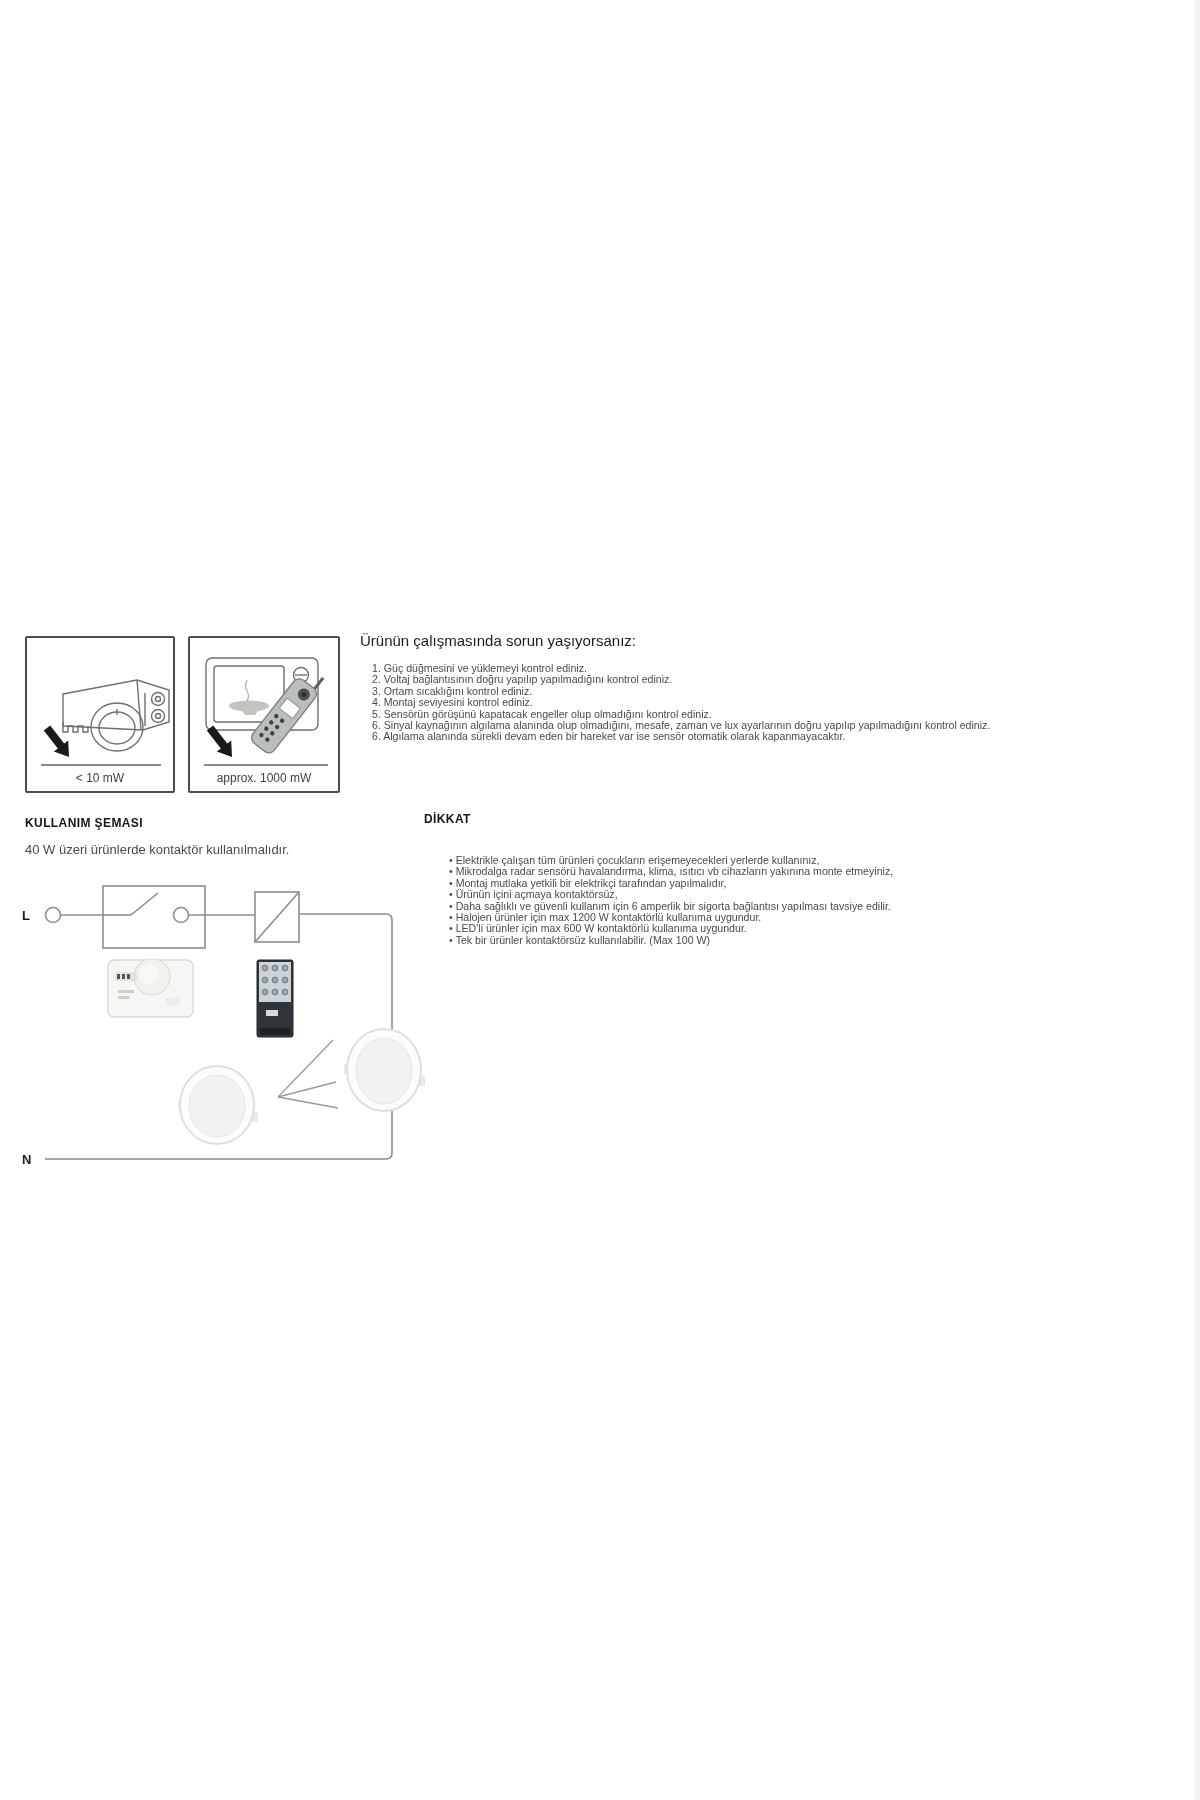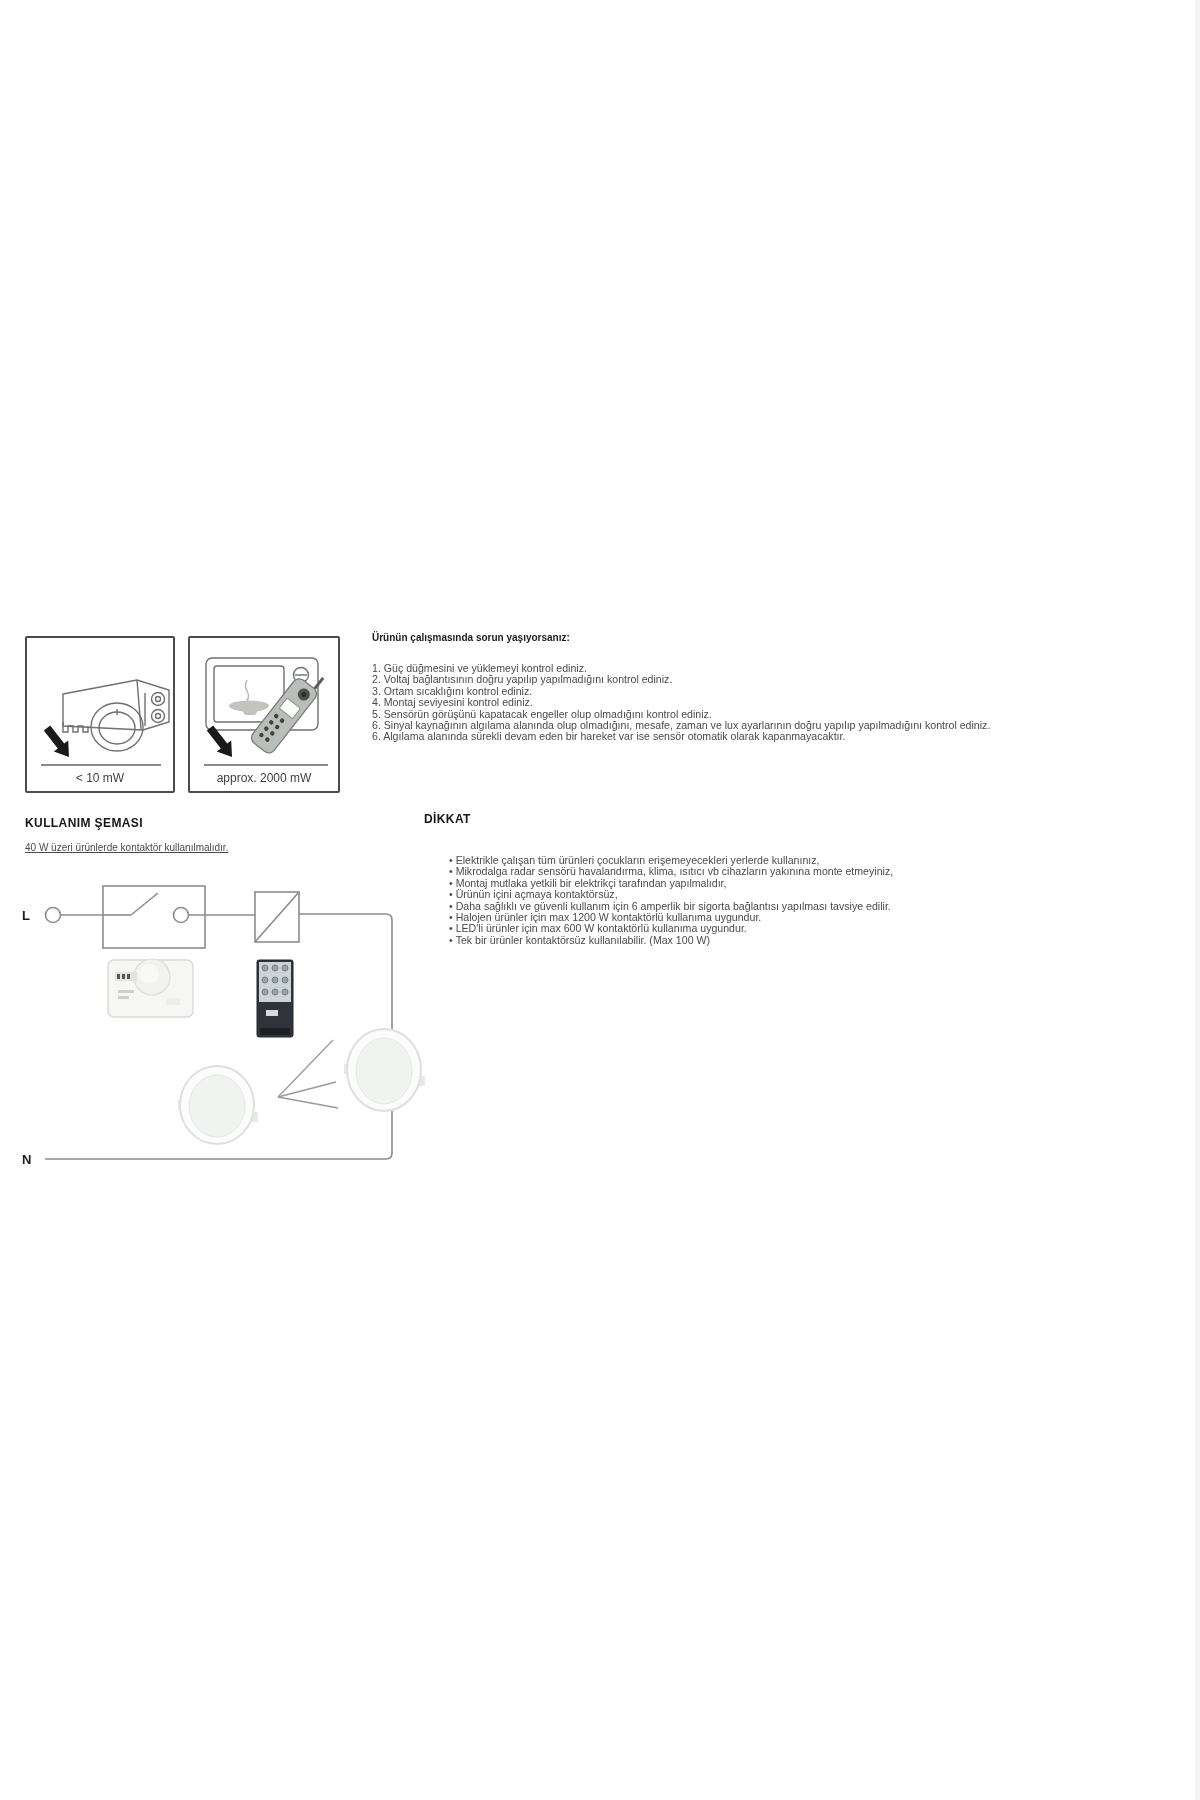--- a/index.html
+++ b/index.html
@@ -6,25 +6,25 @@
   .page{
     position:relative;width:1200px;height:1800px;background:#ffffff;overflow:hidden;
     font-family:"Liberation Sans", sans-serif;color:#4a4a4a;
   }
   .scan-edge{position:absolute;right:0;top:0;width:5px;height:1800px;background:#f3f3f3;}
   
   .pbox{position:absolute;width:150px;height:157px;border:2px solid #4c4c4c;border-radius:2px;background:#fff;box-sizing:border-box;}
   .pbox svg{display:block;}
   .pbox .caption{position:absolute;left:0;right:0;bottom:6px;text-align:center;font-size:12px;color:#3f3f3f;}
   
-  .ts-title{position:absolute;left:372px;top:632px;font-size:10px;font-weight:bold;color:#1c1c1c;white-space:nowrap;}
+  .ts-title{position:absolute;left:360px;top:632px;font-size:15px;font-weight:normal;color:#1c1c1c;white-space:nowrap;}
   .ts-list{position:absolute;left:364px;top:655px;margin:8px;padding:0;list-style:none;font-size:10.6px;line-height:11.4px;color:#4a4a4a;white-space:nowrap;}
   
   .sec-h{position:absolute;font-size:12px;font-weight:bold;color:#161616;letter-spacing:.4px;white-space:nowrap;}
-  .sub{position:absolute;font-size:10px;color:#4a4a4a;white-space:nowrap;text-decoration:underline;}
+  .sub{position:absolute;font-size:13px;color:#4a4a4a;white-space:nowrap;}
   .warn-list{position:absolute;left:449px;top:855px;margin:0;padding:0;list-style:none;font-size:10.6px;line-height:11.4px;color:#4a4a4a;white-space:nowrap;}
   .warn-list li::before{content:"\2022\00a0";color:#4a4a4a;}
   .diagram{position:absolute;left:0px;top:870px;}
 </style>
 </head>
 <body>
 
 <div class="page">
 
   <div class="pbox" style="left:25px;top:636px;">
@@ -72,21 +72,21 @@
         <circle cx="7.5" cy="53" r="2.2" fill="#3f423f"></circle>
           <circle cx="15" cy="53" r="2.2" fill="#3f423f"></circle>
         <circle cx="7.5" cy="61" r="2.2" fill="#3f423f"></circle>
           <circle cx="15" cy="61" r="2.2" fill="#3f423f"></circle>
         <circle cx="7.5" cy="69" r="2.2" fill="#3f423f"></circle>
           <circle cx="15" cy="69" r="2.2" fill="#3f423f"></circle>
       </g>
       <polygon fill="#1a1a1a" points="23.2,87.6 37.2,105.6 41.2,102.6 42,119 26.8,113.4 30.8,110.4 16.8,92.4"></polygon>
       <line x1="14" y1="127" x2="138" y2="127" stroke="#8a8a8a" stroke-width="2"></line>
     </svg>
-    <div class="caption">approx. 2000 mW</div>
+    <div class="caption">approx. 1000 mW</div>
   </div>
 
   <div class="ts-title">Ürünün çalışmasında sorun yaşıyorsanız:</div>
   <ol class="ts-list">
     <li>1. Güç düğmesini ve yüklemeyi kontrol ediniz.</li>
     <li>2. Voltaj bağlantısının doğru yapılıp yapılmadığını kontrol ediniz.</li>
     <li>3. Ortam sıcaklığını kontrol ediniz.</li>
     <li>4. Montaj seviyesini kontrol ediniz.</li>
     <li>5. Sensörün görüşünü kapatacak engeller olup olmadığını kontrol ediniz.</li>
     <li>6. Sinyal kaynağının algılama alanında olup olmadığını, mesafe, zaman ve lux ayarlarının doğru yapılıp yapılmadığını kontrol ediniz.</li>

